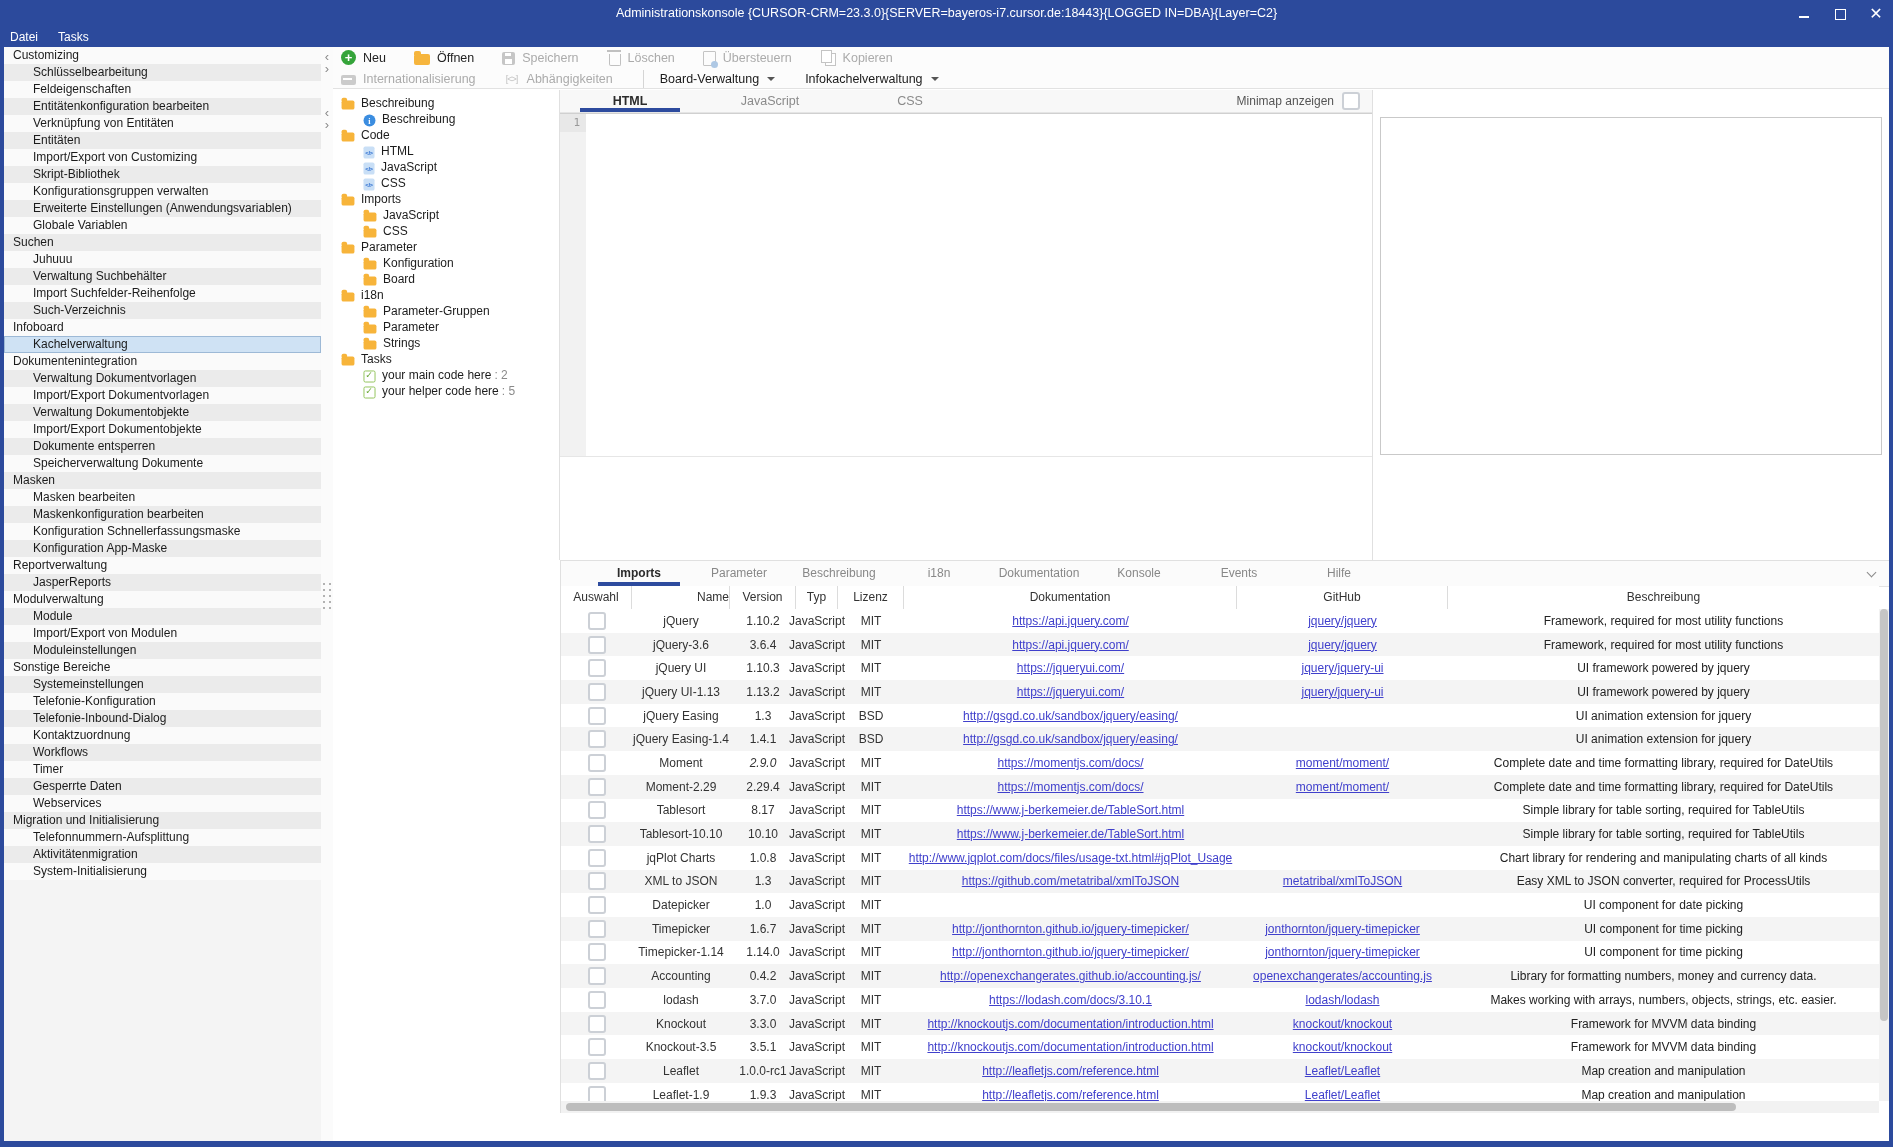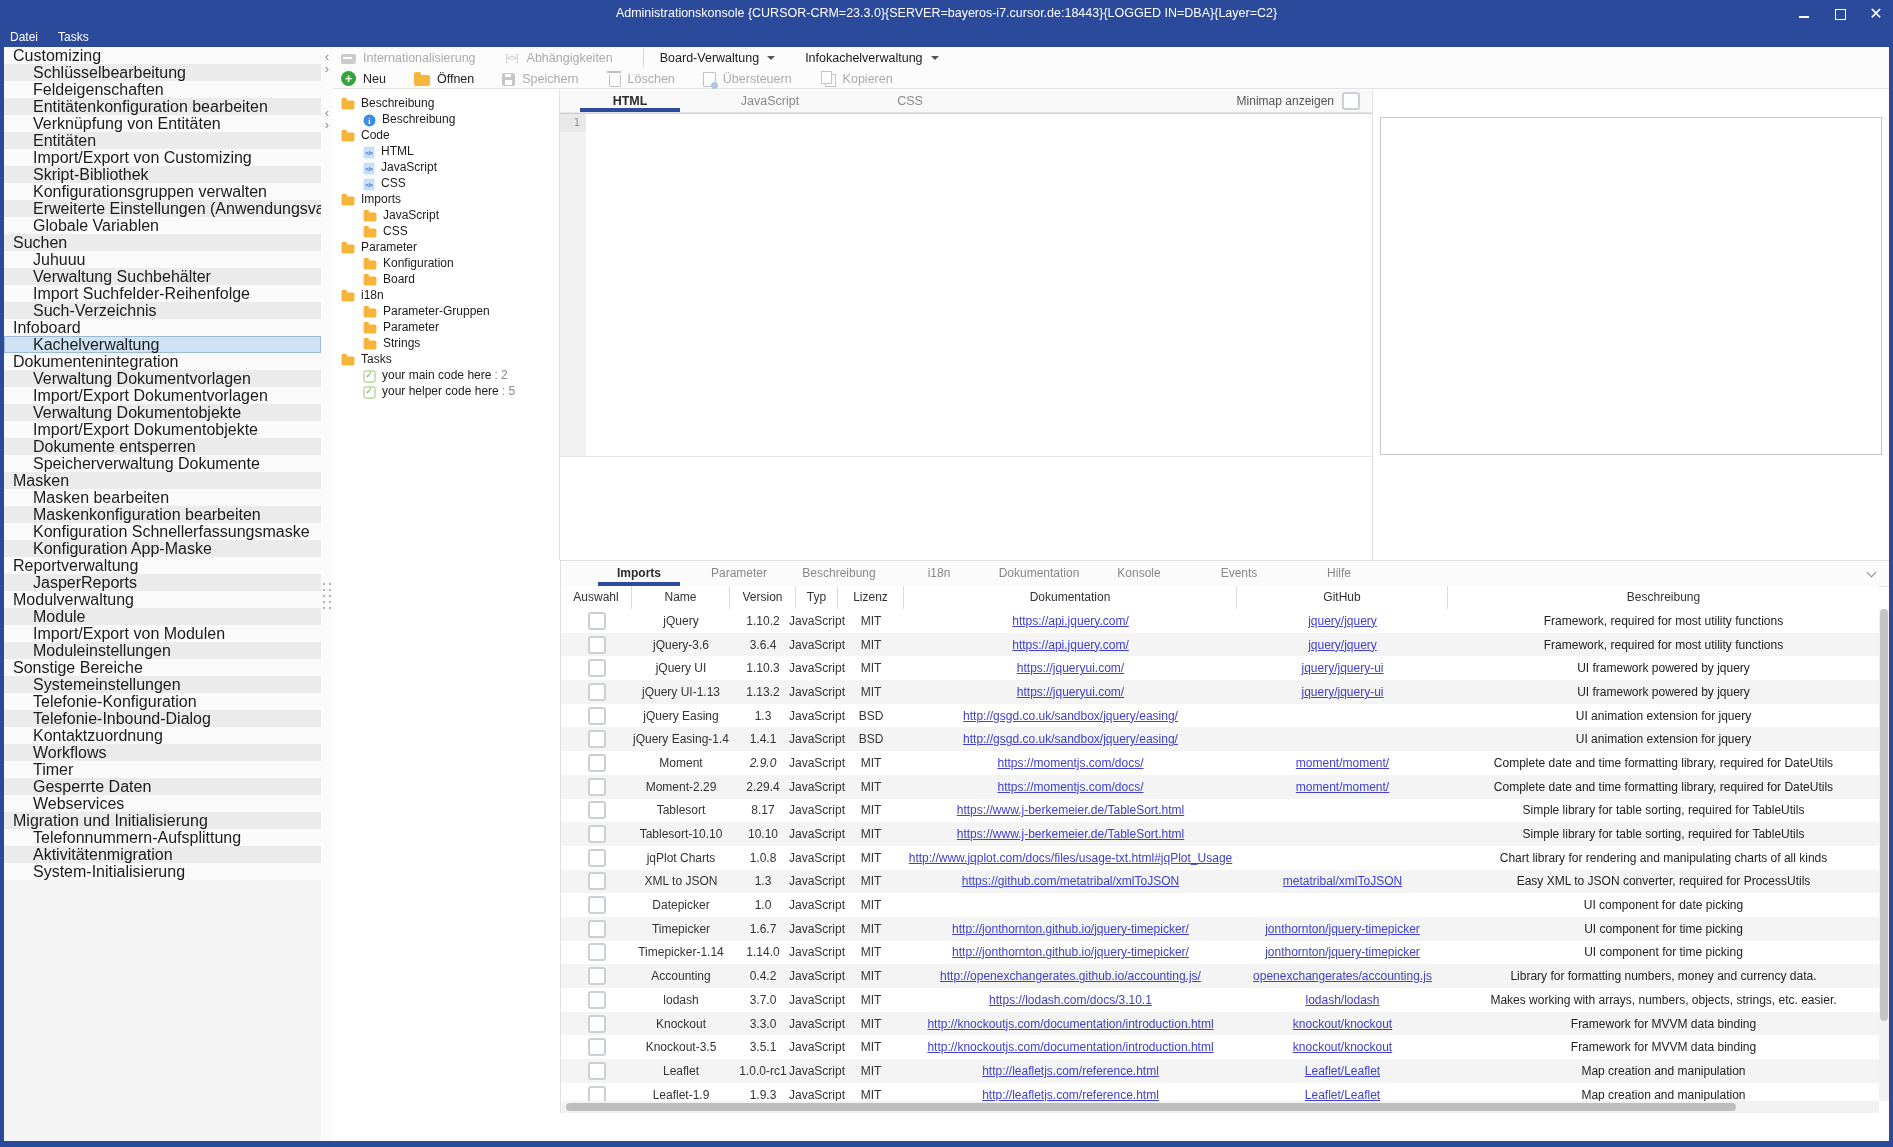--- a/index.html
+++ b/index.html
@@ -12,21 +12,21 @@
   .wc{width:14px;height:14px;position:relative;cursor:pointer}
   .wc-min::after{content:"";position:absolute;left:2px;bottom:3px;width:10px;height:2px;background:#fff}
   .wc-max::after{content:"";position:absolute;left:2px;top:2px;width:9px;height:9px;border:1.5px solid #fff}
   .wc-close{color:#fff;font-size:16px;line-height:14px;text-align:center}
   .menubar{position:absolute;top:27px;left:8px;height:20px;display:flex;gap:16px;align-items:center}
   .menu-item{color:#fff;font-size:12px;cursor:pointer;padding:0 2px}
   
   .content{position:absolute;top:47px;left:4px;right:4px;bottom:6px;background:#fff;overflow:hidden}
   
   .sidebar{position:absolute;left:0;top:0;width:317px;bottom:0;background:#f4f4f4;overflow:hidden}
-  .sb-row{height:17px;line-height:17px;font-size:16px;color:#1b1b1b;white-space:nowrap;background:#fafafa;cursor:pointer}
+  .sb-row{height:17px;line-height:17px;font-size:12px;color:#1b1b1b;white-space:nowrap;background:#fafafa;cursor:pointer}
   .sb-row.alt{background:#ebebeb}
   .sb-row.group{padding-left:9px}
   .sb-row.child{padding-left:29px}
   .sb-row.sel{background:#cfe2f4;box-shadow:inset 0 0 0 1px #9db9d6}
   
   .splitter{position:absolute;left:317px;top:0;width:12px;bottom:0;background:#fbfbfb}
   .chev{color:#8a8a8a;font-size:13px;line-height:12px;text-align:center;display:block;cursor:pointer}
   .dots{position:absolute;left:2px;top:536px;width:8px;display:grid;grid-template-columns:2px 2px;gap:4px;justify-content:center}
   .dots i{width:2px;height:2px;border-radius:50%;background:#9a9a9a}
   
@@ -206,63 +206,63 @@
         <i></i>
         <i></i>
         <i></i>
         <i></i>
       </span>
   </div>
 
   <div class="main">
 
     <div class="toolbar">
+      <div class="tb-row" id="tb-row1">
+          <div class="tb-btn">
+            <span class="ic ic-plus-circle-icon"></span>
+            <span class="tb-label">Neu</span>
+          </div>
+          <div class="tb-btn">
+            <span class="ic ic-open-folder-icon"></span>
+            <span class="tb-label">Öffnen</span>
+          </div>
+          <div class="tb-btn disabled">
+            <span class="ic ic-save-icon"></span>
+            <span class="tb-label">Speichern</span>
+          </div>
+          <div class="tb-btn disabled">
+            <span class="ic ic-trash-icon"></span>
+            <span class="tb-label">Löschen</span>
+          </div>
+          <div class="tb-btn disabled">
+            <span class="ic ic-override-icon"></span>
+            <span class="tb-label">Übersteuern</span>
+          </div>
+          <div class="tb-btn disabled">
+            <span class="ic ic-copy-icon"></span>
+            <span class="tb-label">Kopieren</span>
+          </div>
+        </div>
       <div class="tb-row" id="tb-row2">
           <div class="tb-btn disabled">
             <span class="ic ic-i18n-icon"></span>
             <span class="tb-label">Internationalisierung</span>
           </div>
           <div class="tb-btn disabled">
             <span class="ic ic-dependencies-icon"></span>
             <span class="tb-label">Abhängigkeiten</span>
           </div>
           <span class="tb-sep"></span>
           <div class="tb-drop">
             <span class="tb-label">Board-Verwaltung</span>
             <span class="caret-down"></span>
           </div>
           <div class="tb-drop">
             <span class="tb-label">Infokachelverwaltung</span>
             <span class="caret-down"></span>
-          </div>
-        </div>
-      <div class="tb-row" id="tb-row1">
-          <div class="tb-btn">
-            <span class="ic ic-plus-circle-icon"></span>
-            <span class="tb-label">Neu</span>
-          </div>
-          <div class="tb-btn">
-            <span class="ic ic-open-folder-icon"></span>
-            <span class="tb-label">Öffnen</span>
-          </div>
-          <div class="tb-btn disabled">
-            <span class="ic ic-save-icon"></span>
-            <span class="tb-label">Speichern</span>
-          </div>
-          <div class="tb-btn disabled">
-            <span class="ic ic-trash-icon"></span>
-            <span class="tb-label">Löschen</span>
-          </div>
-          <div class="tb-btn disabled">
-            <span class="ic ic-override-icon"></span>
-            <span class="tb-label">Übersteuern</span>
-          </div>
-          <div class="tb-btn disabled">
-            <span class="ic ic-copy-icon"></span>
-            <span class="tb-label">Kopieren</span>
           </div>
         </div>
     </div>
 
     <div class="upper">
 
       <div class="tree-panel" id="tree-panel">
           <div class="tree-row" style="padding-left: 8px;">
             <span class="ic ic-folder-icon"></span>
             <span>Beschreibung</span>
@@ -374,21 +374,21 @@
           <div class="btab">Beschreibung</div>
           <div class="btab">i18n</div>
           <div class="btab">Dokumentation</div>
           <div class="btab">Konsole</div>
           <div class="btab">Events</div>
           <div class="btab">Hilfe</div>
         </div>
       <span class="btabs-collapse chev-down-sm"></span>
       <div class="thead" id="table-head">
           <div class="th" style="width: 71px;">Auswahl</div>
-          <div class="th" style="width: 98px;">Name</div>
+          <div class="th" style="width: 98px; text-align: right;">Name</div>
           <div class="th" style="width: 66px;">Version</div>
           <div class="th" style="width: 42px;">Typ</div>
           <div class="th" style="width: 66px;">Lizenz</div>
           <div class="th" style="width: 333px;">Dokumentation</div>
           <div class="th" style="width: 211px;">GitHub</div>
           <div class="th" style="flex: 1 1 0%;">Beschreibung</div>
         </div>
       <div class="tbody" id="table-body">
           <div class="trow">
             <div class="td" style="width: 71px;">

